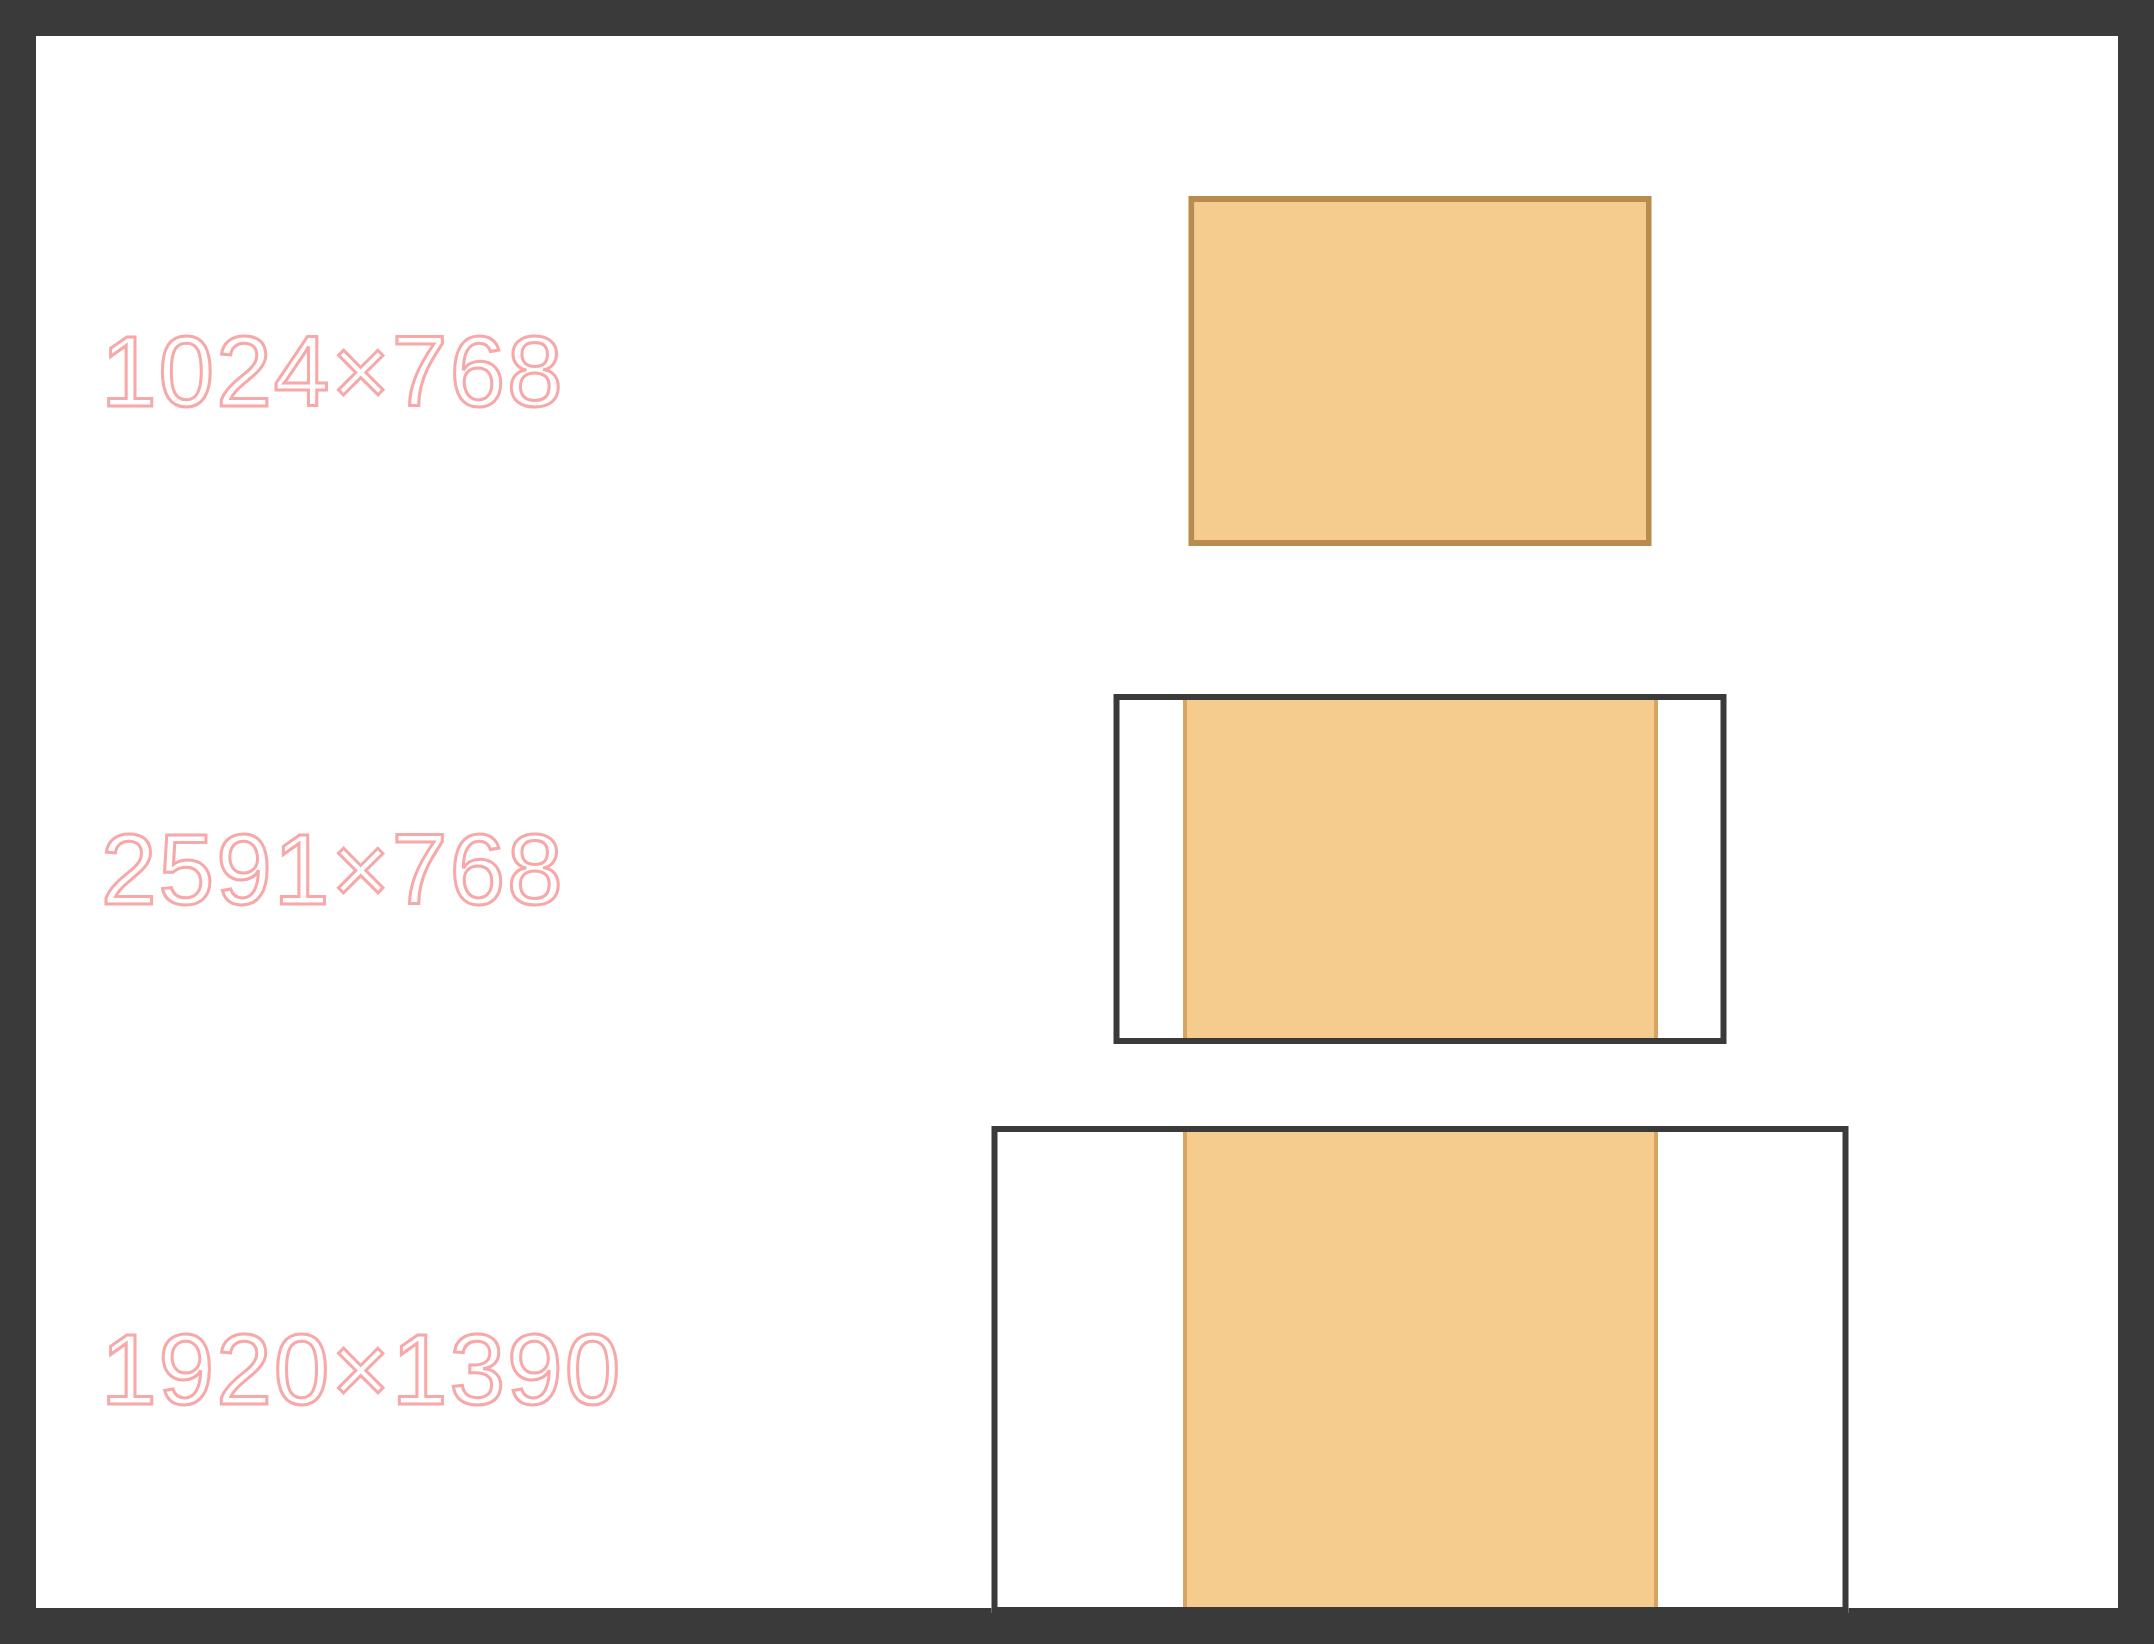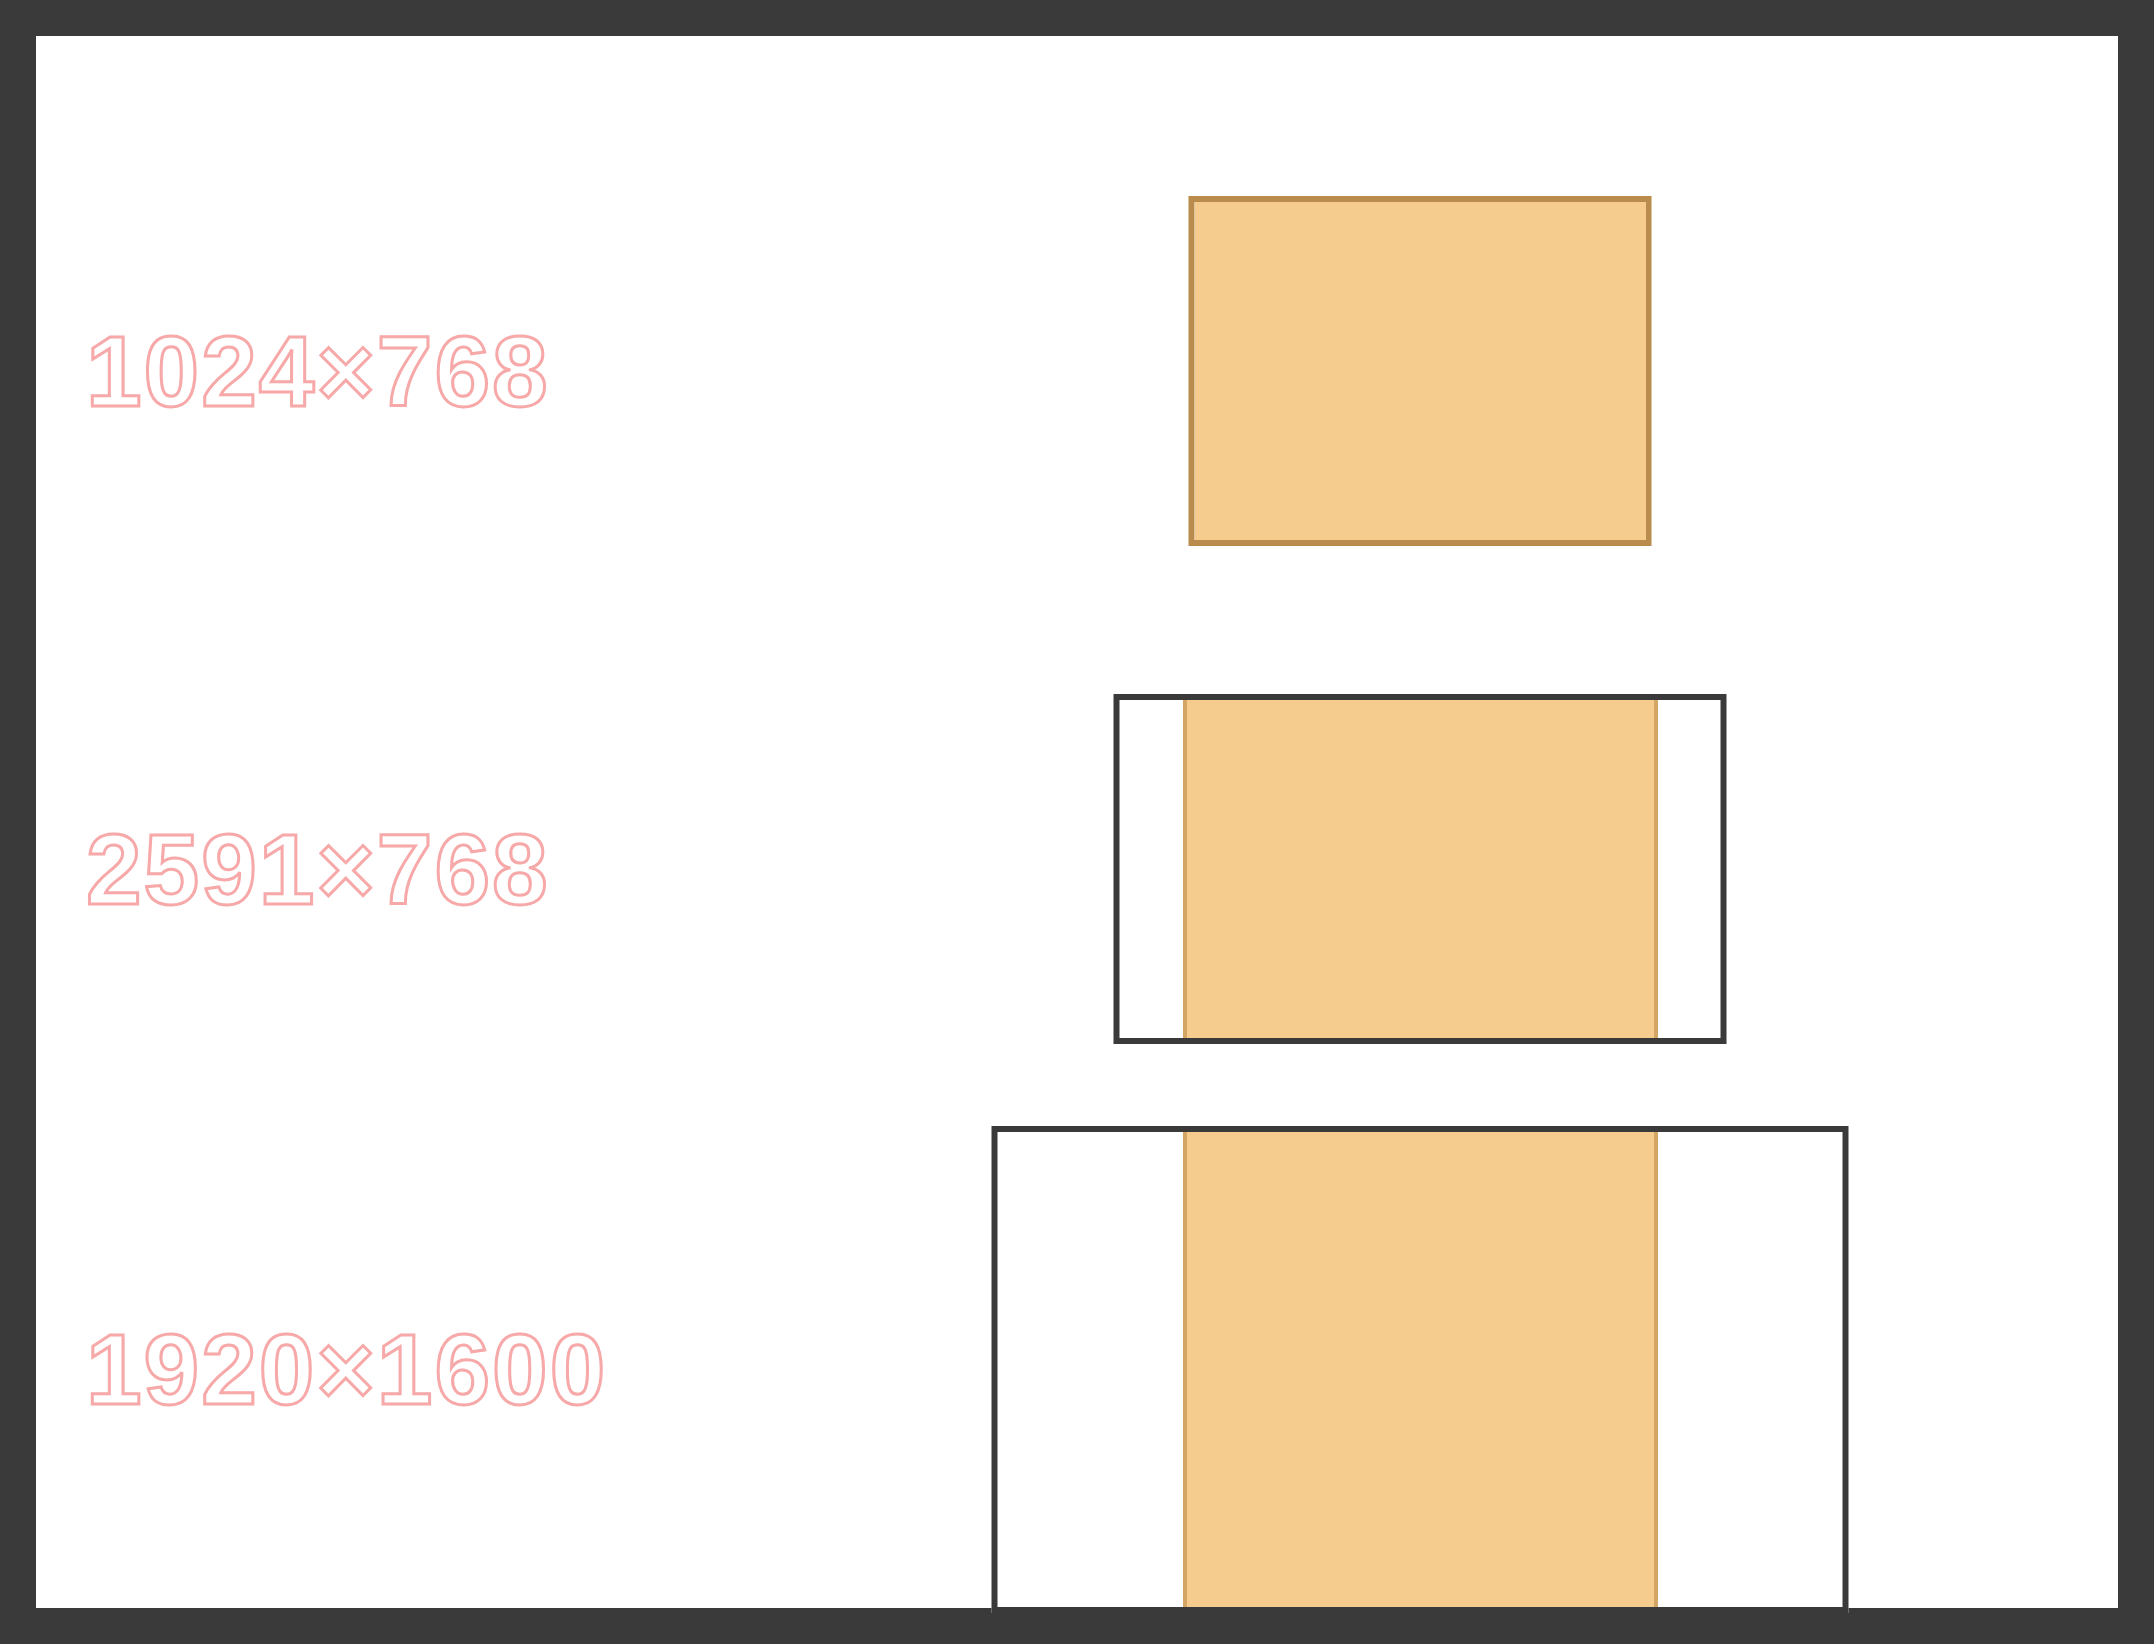--- a/index.html
+++ b/index.html
@@ -35,23 +35,23 @@
     width: 100%;
     display: flex;
     align-items: center;
   }
   .row1 { top: 120px; height: 430px; }
   .row2 { top: 618px; height: 430px; }
   .row3 { top: 1118px; height: 430px; }
 
   .res-label {
     position: absolute;
-    left: 50px;
+    left: 65px;
     font-size: 100px;
-    font-weight: 700;
+    font-weight: 400;
     color: #ffffff;
     -webkit-text-stroke: 3px #f7a8a8;
     letter-spacing: 2px;
     white-space: nowrap;
   }
   .box {
     position: relative;
     border: 6px solid #3a3a3a;
     background: #ffffff;
     box-sizing: content-box;
@@ -104,21 +104,21 @@
   <div class="row row2">
     <div class="res-label">2591×768</div>
     <div class="align-center">
       <div class="box box2">
         <div class="content-strip"></div>
       </div>
     </div>
   </div>
 
   <div class="row row3">
-    <div class="res-label">1920×1600</div>
+    <div class="res-label">1920×1390</div>
     <div class="align-center">
       <div class="box box3">
         <div class="content-strip"></div>
       </div>
     </div>
   </div>
 
 </div>
 
 </body></html>

